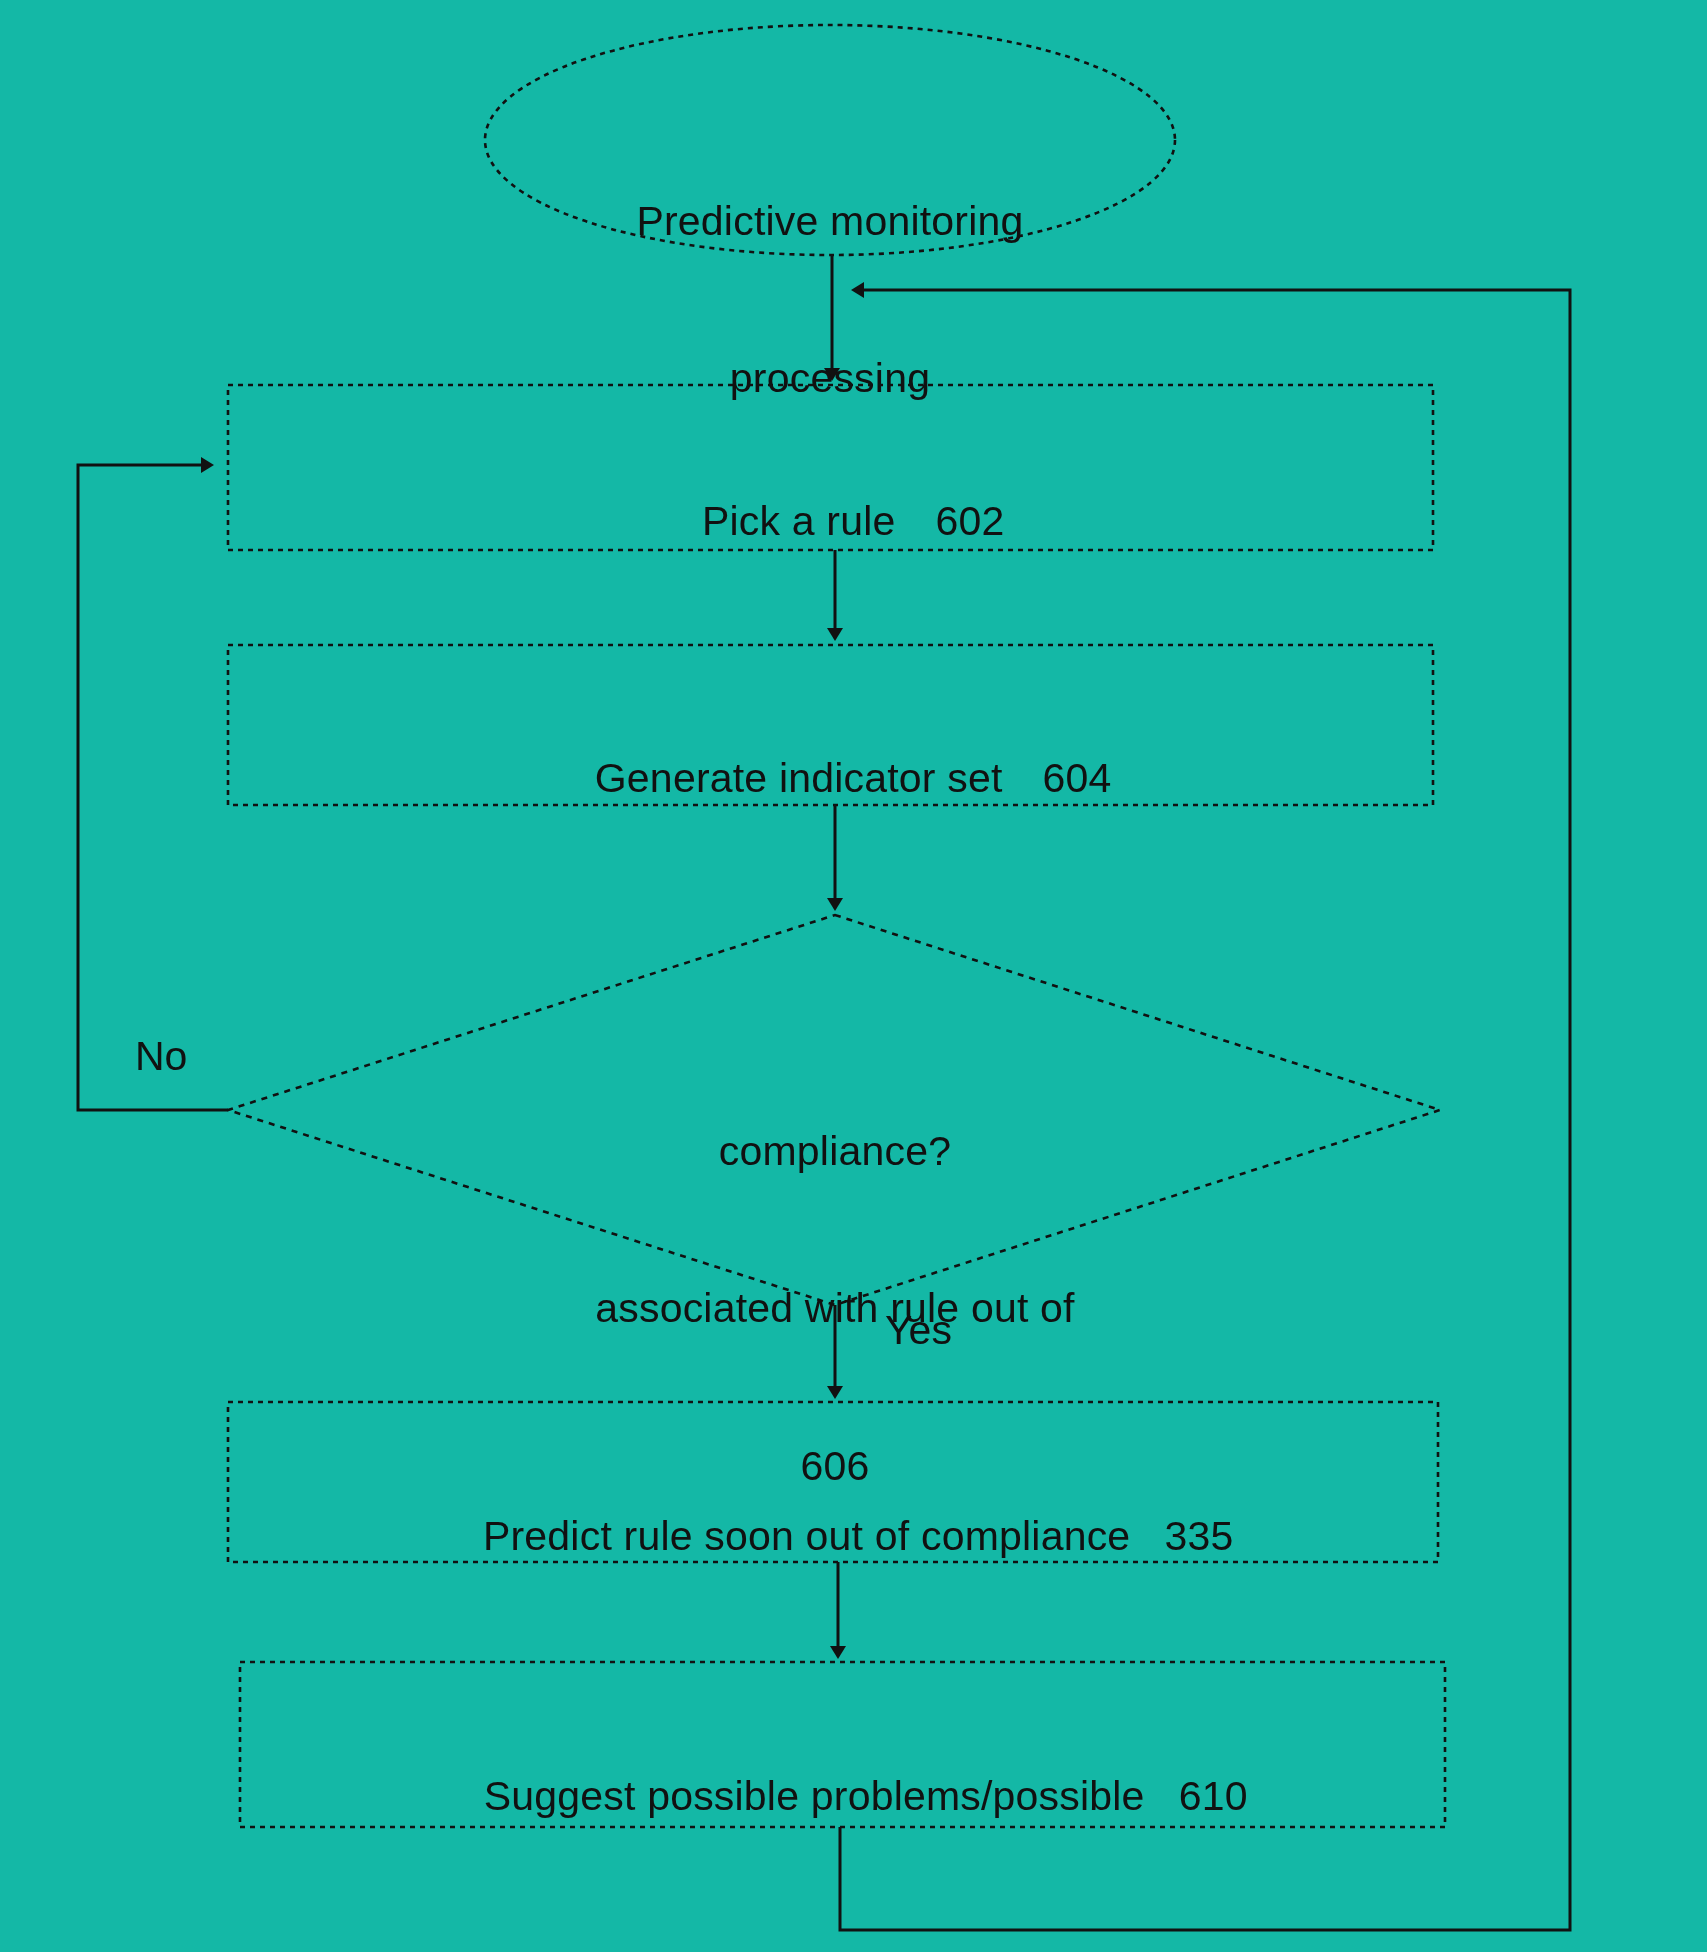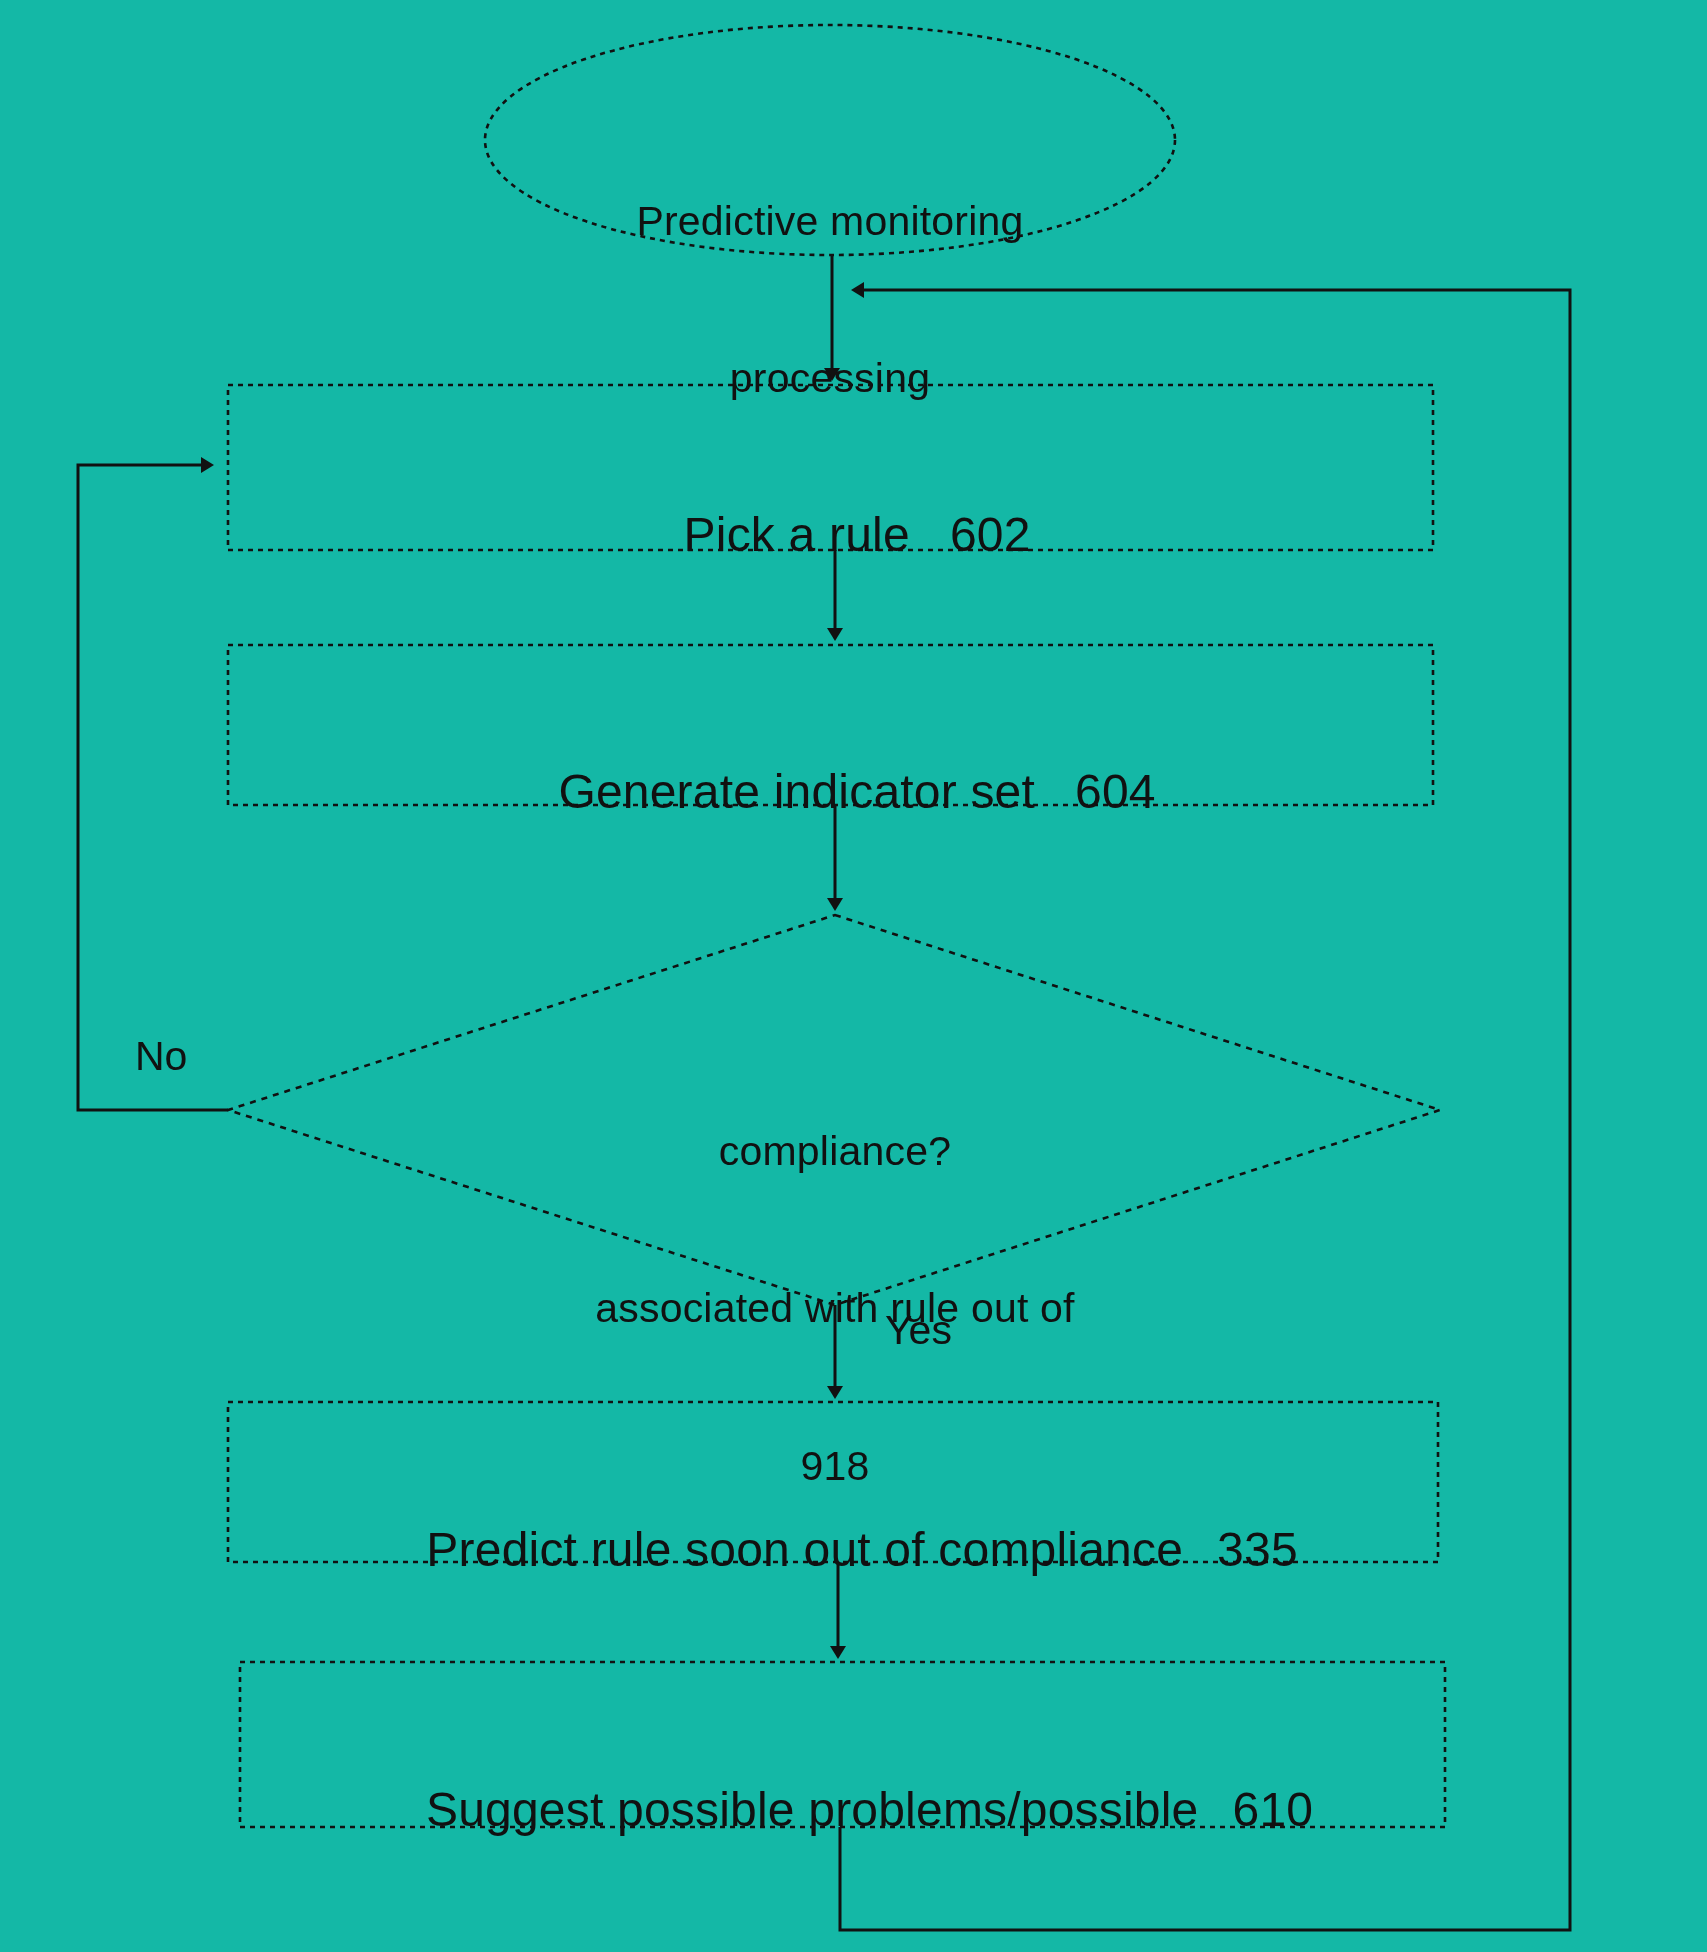--- a/index.html
+++ b/index.html
@@ -31,21 +31,21 @@
     line-height: 1.28;
     color: #111111;
     letter-spacing: 0.2px;
     pointer-events: none;
     white-space: pre;
   }
   .terminal-text {
     font-size: 41px;
   }
   .process-text {
-    font-size: 48px;
+    font-size: 41px;
   }
   .decision-text {
     font-size: 41px;
   }
   .edge-label {
     position: absolute;
     font-size: 41px;
     color: #111111;
   }
   .ref {
@@ -102,21 +102,21 @@
     <span>Pick a rule</span><span class="gap-lg"></span><span class="ref">602</span>
   </div>
 
   <div class="node-text process-text" style="left:240px; top:700px; width:1180px;">
     <span>Generate indicator set</span><span class="gap-lg"></span><span class="ref">604</span>
   </div>
 
   <div class="node-text decision-text" style="left:420px; top:1020px; width:830px;">
     <div>compliance?</div>
     <div>associated with rule out of</div>
-    <div>918</div>
+    <div>606</div>
   </div>
 
   <div class="node-text process-text" style="left:240px; top:1458px; width:1190px;">
     <span>Predict rule soon out of compliance</span><span class="gap-sm"></span><span class="ref">335</span>
   </div>
 
   <div class="node-text process-text" style="left:250px; top:1718px; width:1185px;">
     <span>Suggest possible problems/possible</span><span class="gap-sm"></span><span class="ref">610</span>
   </div>
 

